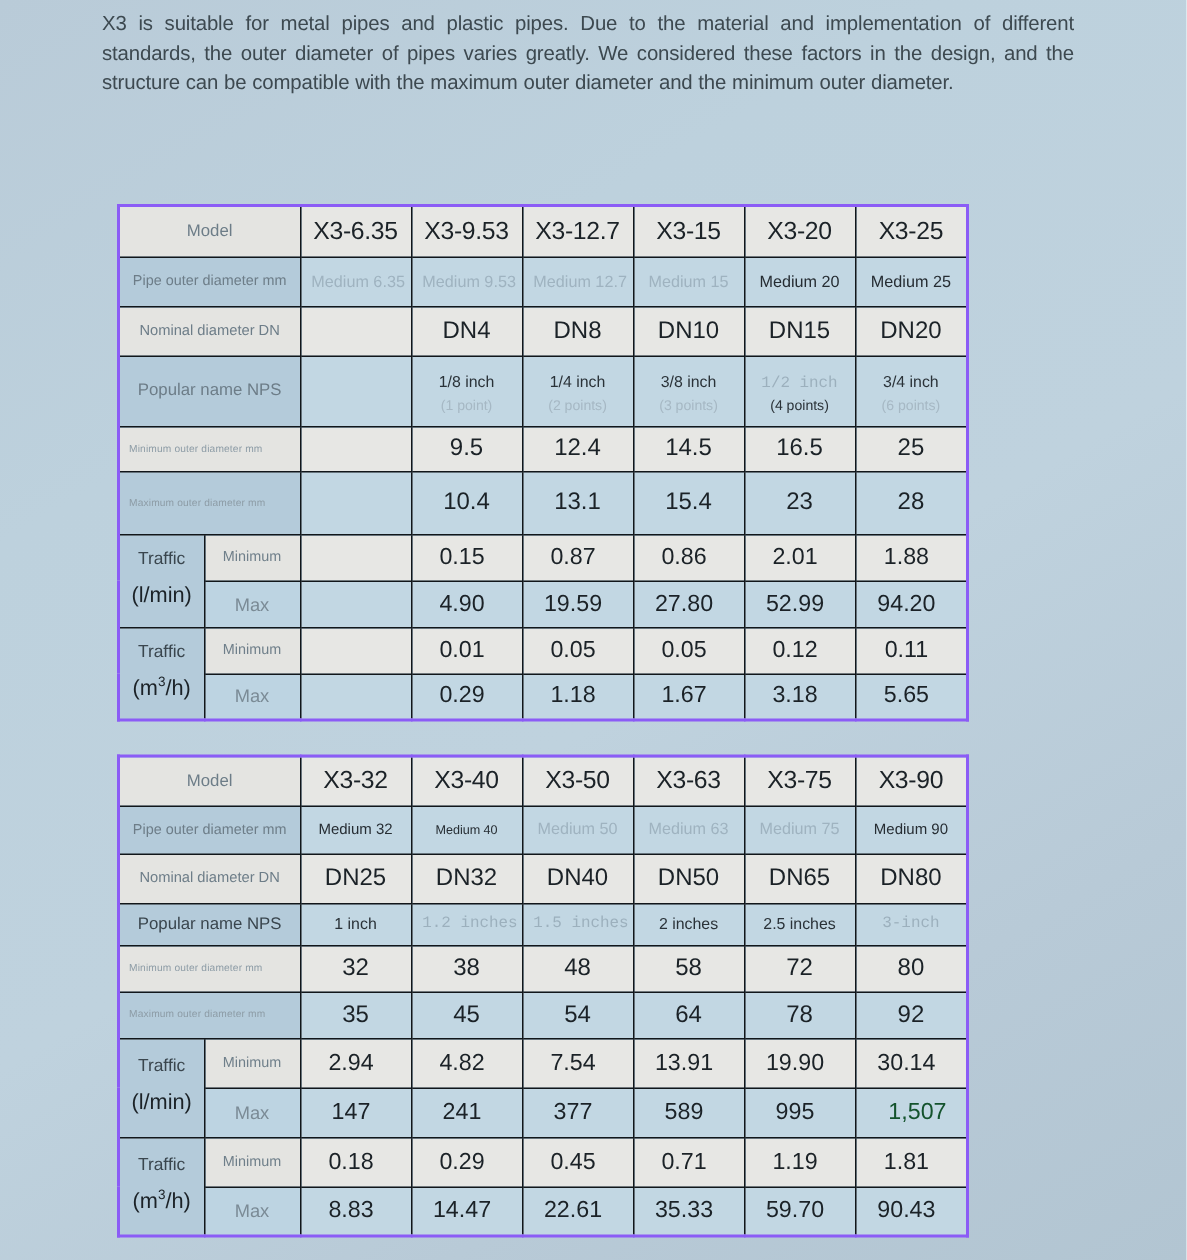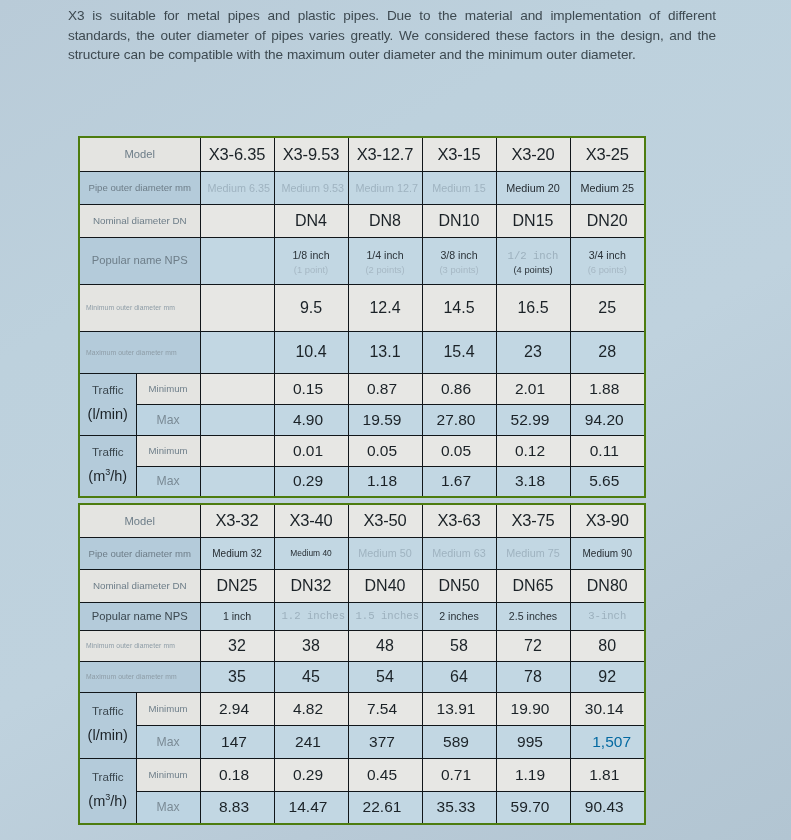--- a/index.html
+++ b/index.html
@@ -38,21 +38,21 @@
 
   
   .tbl-wrap { position: absolute; left: 78px; width: 566px; }
   #table1-wrap { top: 136px; }
   #table2-wrap { top: 503px; }
 
   table.spec {
     width: 566px;
     border-collapse: collapse;
     table-layout: fixed;
-    border: 2px solid #4d7c0f;
+    border: 2px solid #8b5cf6;
   }
   table.spec td {
     border: 1.6px solid #11161a;
     text-align: center;
     vertical-align: middle;
     padding: 0 7px;
     overflow: hidden;
     white-space: nowrap;
   }
 
@@ -65,21 +65,21 @@
 
   
   .lbl   { color:#6d7d88; font-size:11.2px; font-weight:400; }
   .lbl-sm{ color:#8d9ca6; font-size:6.8px; font-weight:400; text-align:left !important; padding-left:6px !important; letter-spacing:0.1px;}
   .big   { color:#1b2227; font-size:16.5px; letter-spacing:-0.2px; }
   .med   { color:#262d33; font-size:10.8px; }
   .med-f { color:#9fb3c0; font-size:10.8px; }
   .nps   { color:#2a3238; font-size:10.6px; }
   .nps-f { color:#9cb0bd; font-size:10.6px;font-family:Liberation Mono, monospace; }
   .num   { color:#1b2227; font-size:15.5px; text-align:center; padding-right:13px !important; }
-  .num-f { color:#0369a1; font-size:15.5px; text-align:right !important; padding-right:13px !important;margin-top:32px; }
+  .num-f { color:#14532d; font-size:15.5px; text-align:right !important; padding-right:13px !important;margin-top:32px; }
   .numc  { color:#1b2227; font-size:16px; }
   .traffic-lbl { color:#3a464e; font-size:11.6px; line-height:1.9; }
   .traffic-lbl .u { display:block; font-size:14.5px; color:#1b2227; }
   .mm    { color:#6f7f8a; font-size:9.6px; }
   .mmax  { color:#7b8b96; font-size:12.2px; }
 
   .two-line { line-height:1.05; }
   .two-line .l2 { display:block; font-size:9.4px; color:#a6b8c4; margin-top:3px; }
   .ghost-under { position:relative; }
   .ghost-under .gu {
@@ -165,21 +165,21 @@
           <td class="bg-blue2 two-line">
             <span class="nps-f">1/2 inch</span>
             <span class="l2" style="color:#2a3238">(4 points)</span>
           </td>
           <td class="bg-blue2 two-line">
             <span class="nps">3/4 inch</span>
             <span class="l2">(6 points)</span>
           </td>
         </tr>
 
-        <tr style="height:47px">
+        <tr style="height:30px">
           <td class="bg-gray lbl-sm" colspan="2">Minimum outer diameter mm</td>
           <td class="bg-gray2 numc"></td>
           <td class="bg-gray2 numc">9.5</td>
           <td class="bg-gray2 numc">12.4</td>
           <td class="bg-gray2 numc">14.5</td>
           <td class="bg-gray2 numc">16.5</td>
           <td class="bg-gray2 numc">25</td>
         </tr>
 
         <tr style="height:42px">

